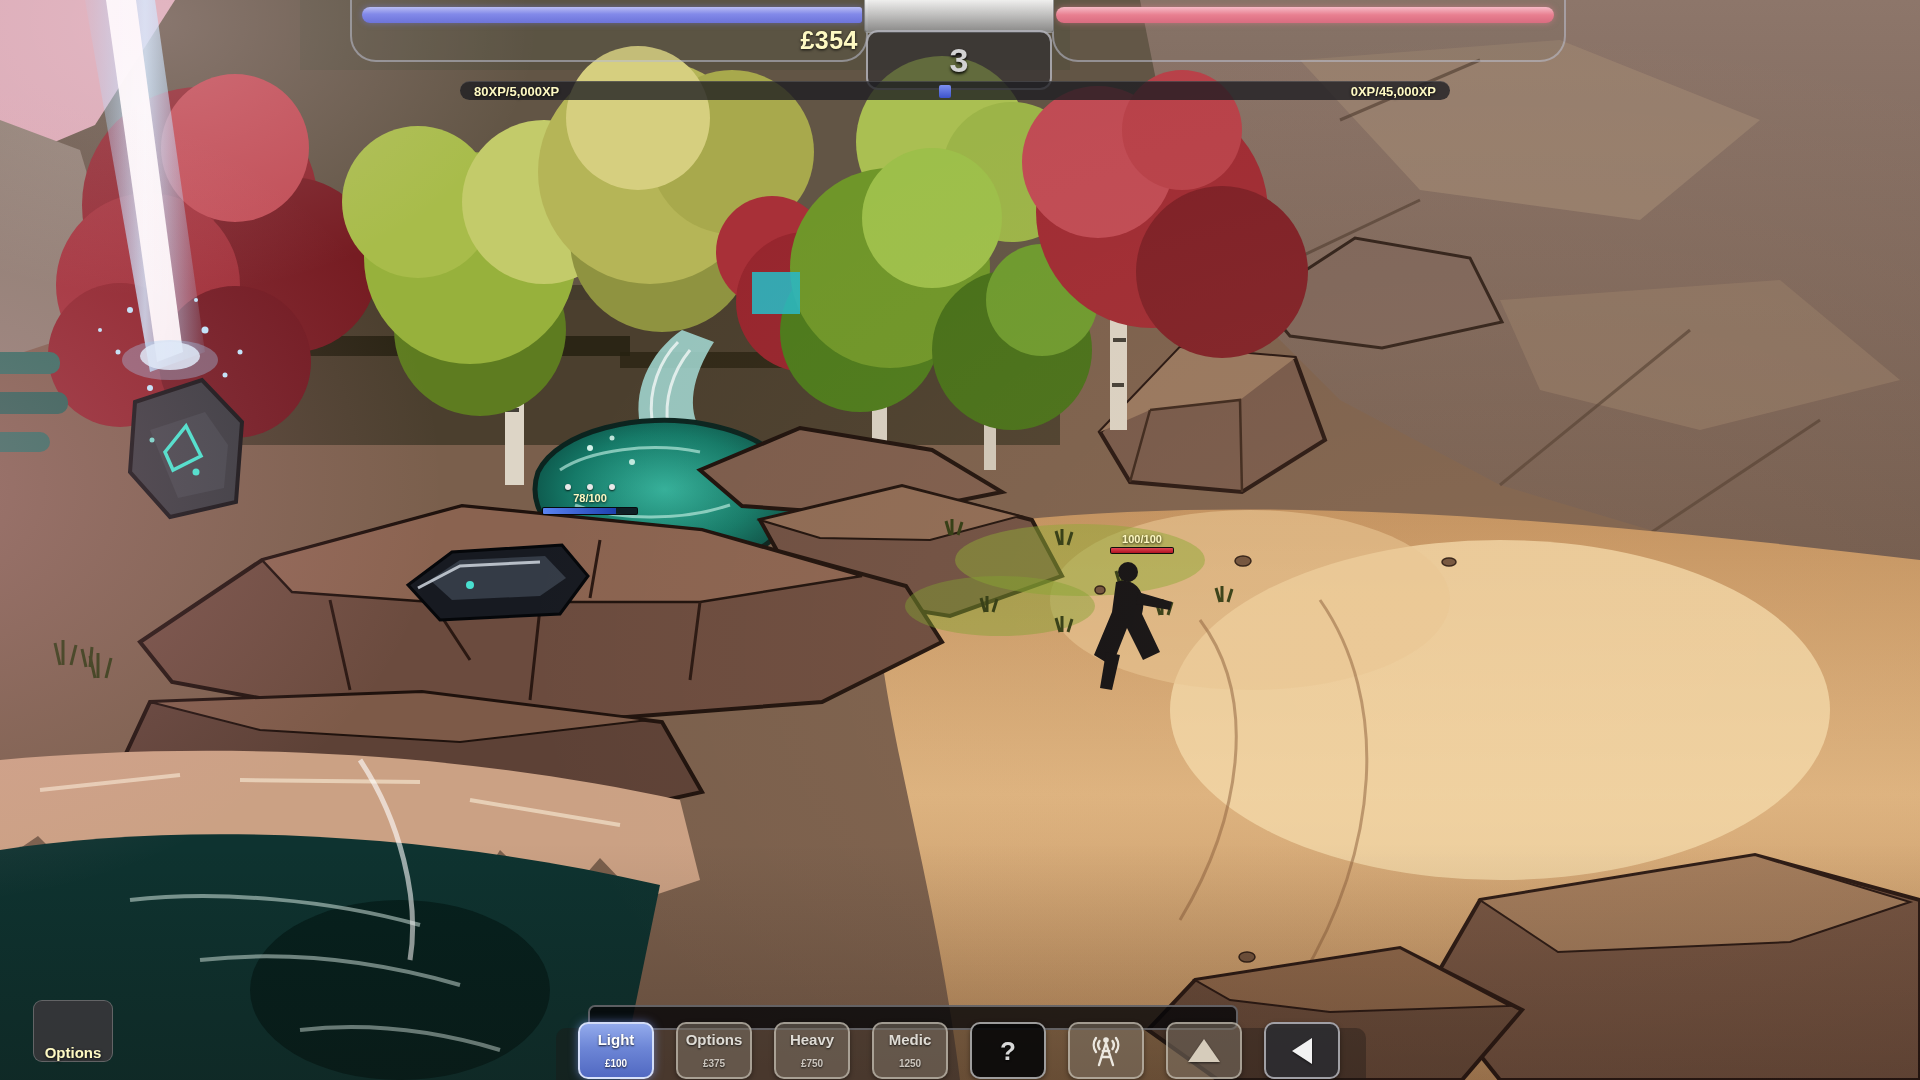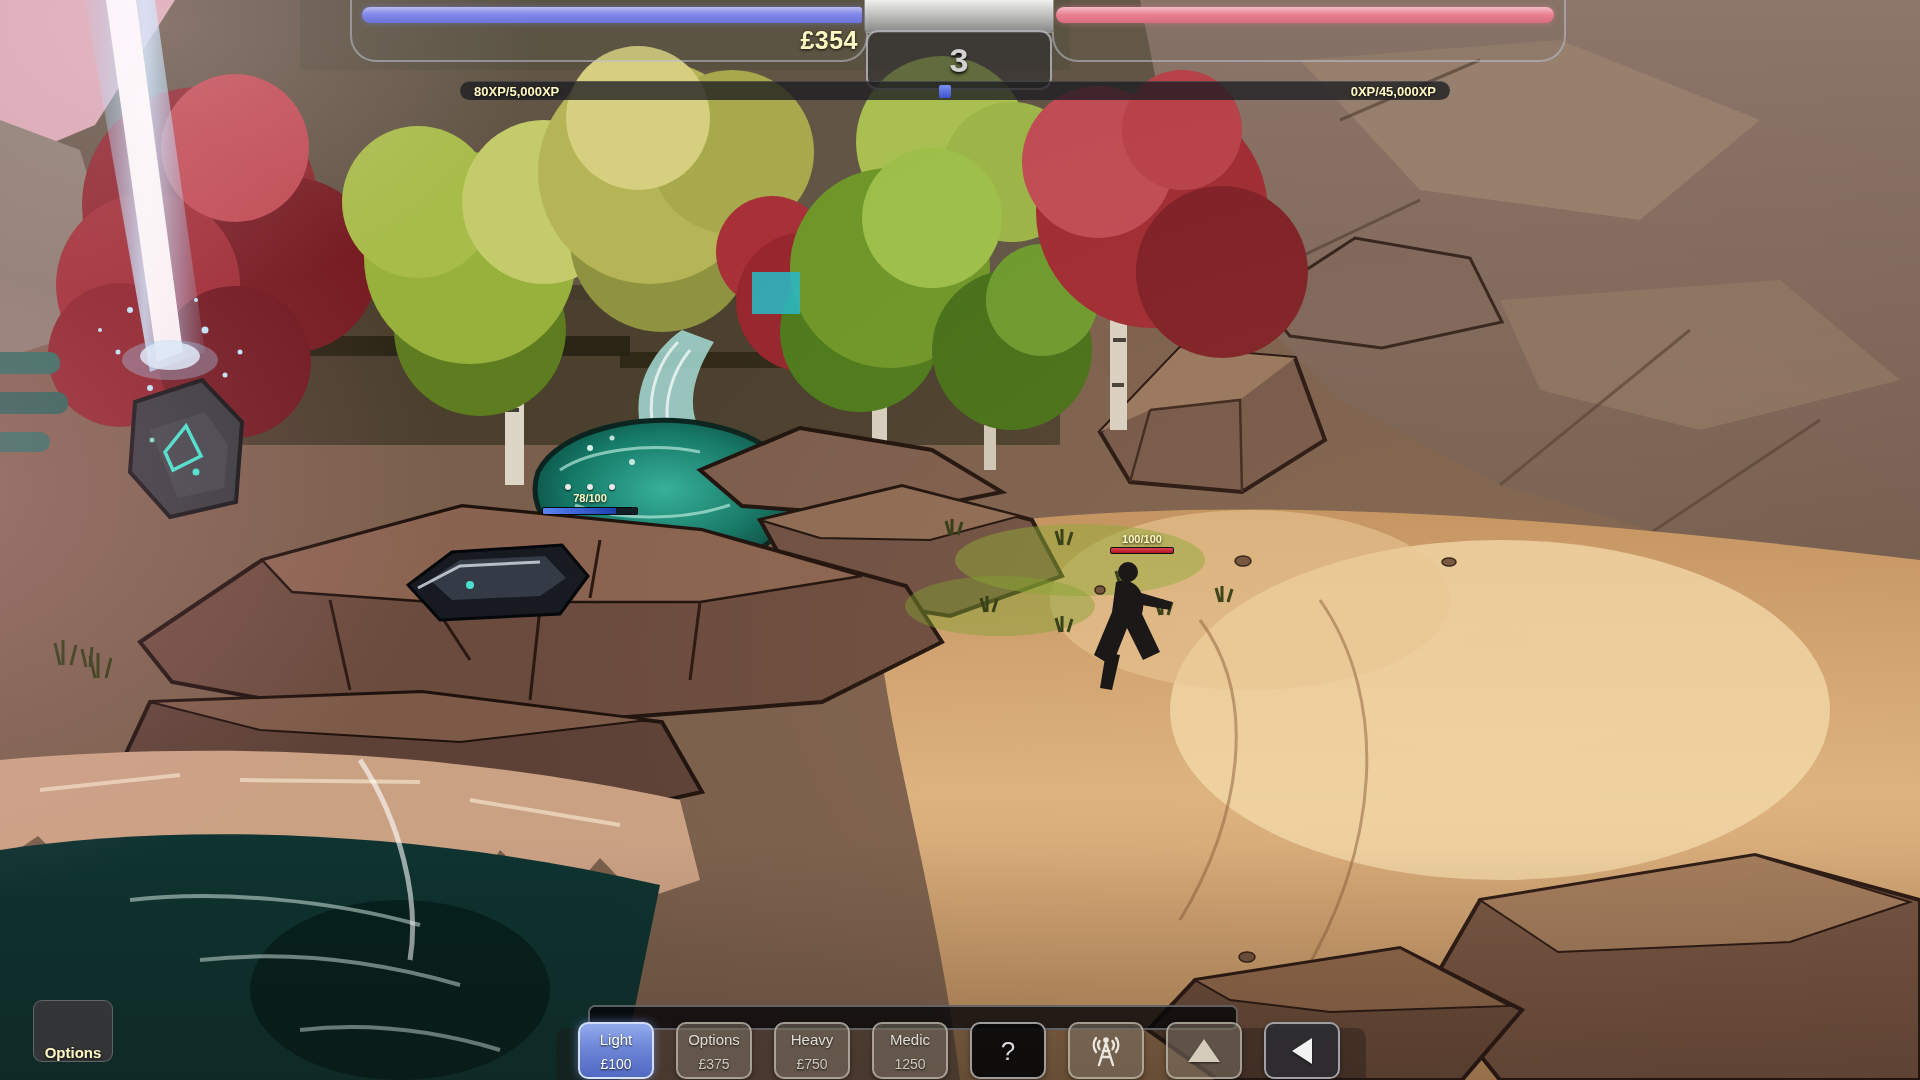--- a/index.html
+++ b/index.html
@@ -64,23 +64,23 @@
 
   
   .bottom-backdrop{position:absolute;left:556px;top:1028px;width:810px;height:52px;
      background:rgba(28,24,20,.38);border-radius:10px 10px 0 0;}
   .queue-strip{position:absolute;left:588px;top:1005px;width:650px;height:25px;
      background:rgba(6,6,8,.82);border:2px solid rgba(162,162,168,.55);border-radius:7px;}
   .btn{position:absolute;top:1022px;width:76px;height:57px;border-radius:10px;
      display:flex;flex-direction:column;align-items:center;justify-content:center;
      background:rgba(122,112,98,.55);border:2px solid rgba(212,206,196,.62);
      cursor:pointer;box-shadow:0 2px 5px rgba(0,0,0,.4);}
-  .btn .lbl{font-size:15px;font-weight:normal;color:rgba(238,234,228,.92);
+  .btn .lbl{font-size:15px;font-weight:bold;color:rgba(238,234,228,.92);
      text-shadow:0 1px 2px rgba(0,0,0,.8);line-height:16px;}
-  .btn .price{font-size:14px;font-weight:normal;color:rgba(228,222,214,.85);
+  .btn .price{font-size:10px;font-weight:bold;color:rgba(228,222,214,.85);
      text-shadow:0 1px 2px rgba(0,0,0,.8);line-height:12px;margin-top:10px;}
   .btn.selected{background:linear-gradient(to bottom,#93aaec 0%,#6d86d6 45%,#5169c2 100%);
      border-color:rgba(224,232,252,.9);box-shadow:0 0 10px rgba(130,160,255,.55);}
   .btn.selected .lbl,.btn.selected .price{color:#ffffff;}
   .btn.dark{background:rgba(8,8,9,.92);border-color:rgba(198,198,198,.78);}
   .btn.dark .lbl{font-size:26px;color:#d8d8d8;}
   .btn.charcoal{background:rgba(44,44,48,.92);border-color:rgba(205,205,212,.72);}
   .tri-up{width:0;height:0;border-left:16px solid transparent;
      border-right:16px solid transparent;border-bottom:23px solid #d6ccbb;
      filter:drop-shadow(0 1px 1px rgba(0,0,0,.6));}

